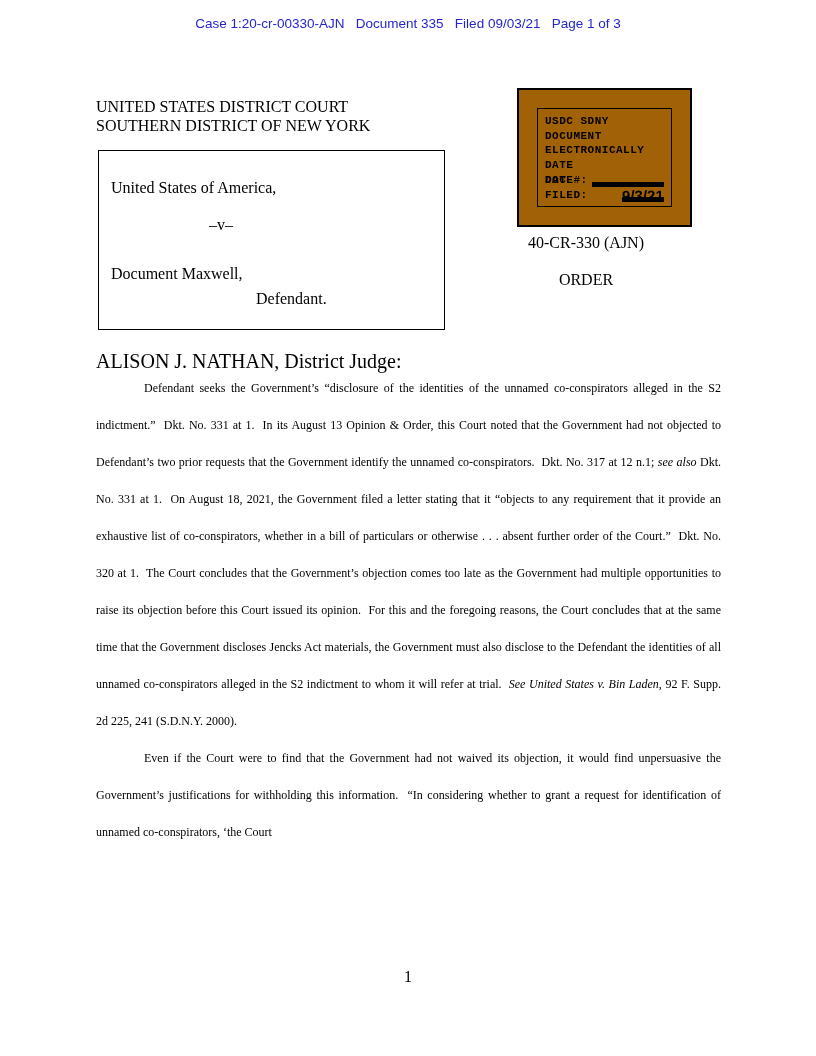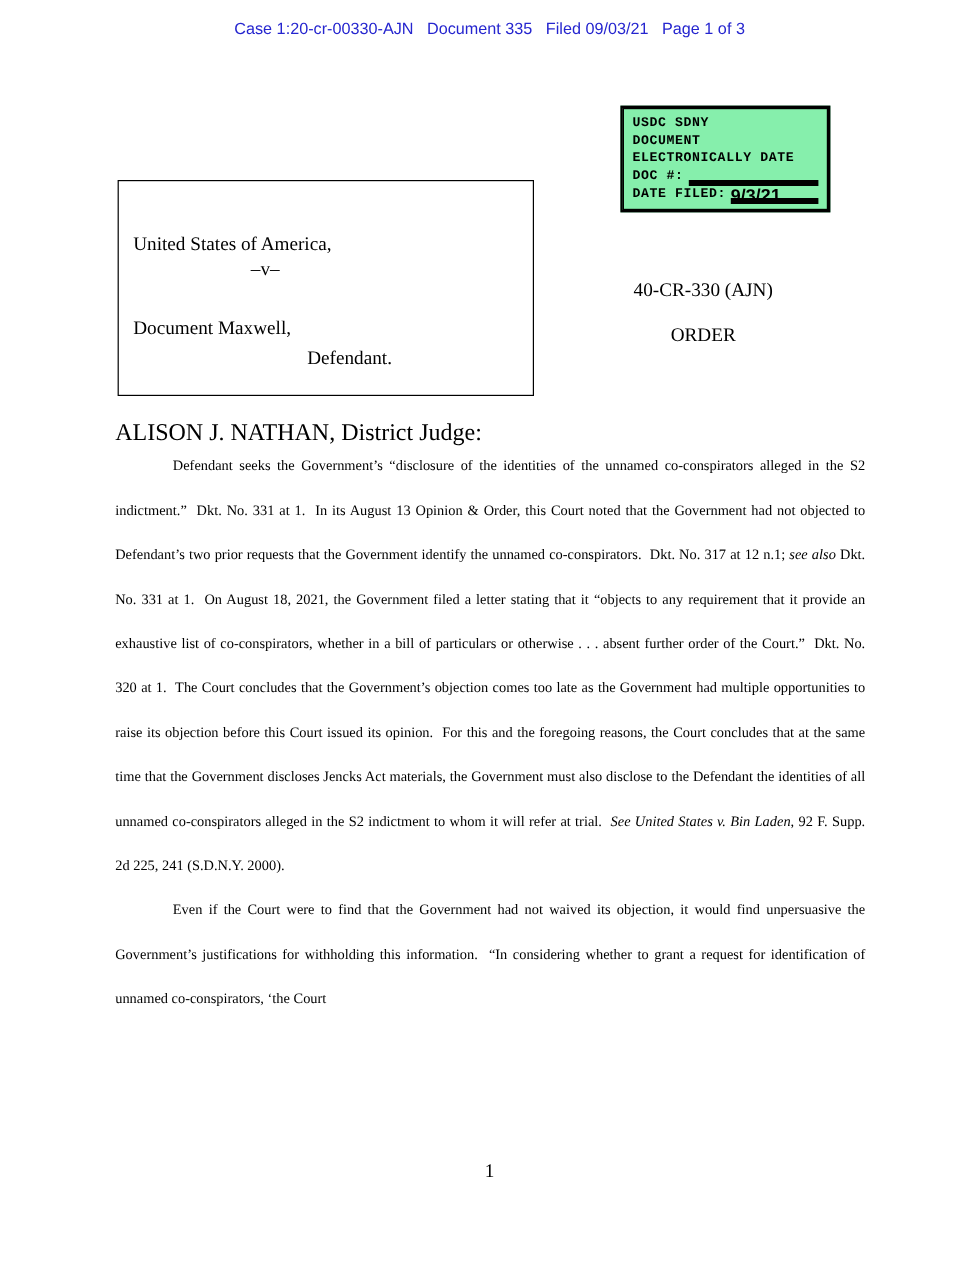--- a/index.html
+++ b/index.html
@@ -28,22 +28,22 @@
     left: 96px; top: 97px;
     font-size: 16px;
     line-height: 19px;
   }
   
   .stamp {
     position: absolute;
     left: 517px; top: 88px;
     width: 175px;
     border: 2px solid #000;
-    padding: 0;
-    background: #86efac;
+    padding: 18px;
+    background: #a16207;
   }
   .stamp-inner {
     border: 1.5px solid #000;
     padding: 5px 7px 4px 7px;
     font-family: "Liberation Mono", monospace;
     font-weight: bold;
     font-size: 11px;
     line-height: 14.5px;
     letter-spacing: 0.5px;
   }
@@ -65,21 +65,21 @@
   }
   
   .caption-box {
     position: absolute;
     left: 98px; top: 150px;
     width: 347px; height: 180px;
     border: 1px solid #000;
     font-size: 16px;
   }
   .caption-box > div { position: absolute; white-space: nowrap; }
-  .cap-plaintiff { left: 12px; top: 28px; margin-top: 16px; }
+  .cap-plaintiff { left: 12px; top: 28px; }
   .cap-versus    { left: 110px; top: 65px; }
   .cap-defname   { left: 12px; top: 114px; }
   .cap-deflabel  { left: 157px; top: 139px; }
   .case-info {
     position: absolute;
     left: 520px; top: 233px;
     width: 132px;
     text-align: center;
     font-size: 16px;
     line-height: 20px;
@@ -107,20 +107,24 @@
     font-size: 16px;
   }
 </style>
 </head>
 <body>
 
 <div class="page">
 
   <div class="ecf-header">Case 1:20-cr-00330-AJN   Document 335   Filed 09/03/21   Page 1 of 3</div>
 
+  <div class="court-block">
+    <div>UNITED STATES DISTRICT COURT</div>
+    <div>SOUTHERN DISTRICT OF NEW YORK</div>
+  </div>
 
   <div class="stamp">
     <div class="stamp-inner">
       <div>USDC SDNY</div>
       <div>DOCUMENT</div>
       <div>ELECTRONICALLY DATE</div>
       <div class="stamp-row">
         <span>DOC #:</span>
         <span class="stamp-fill"></span>
       </div>

